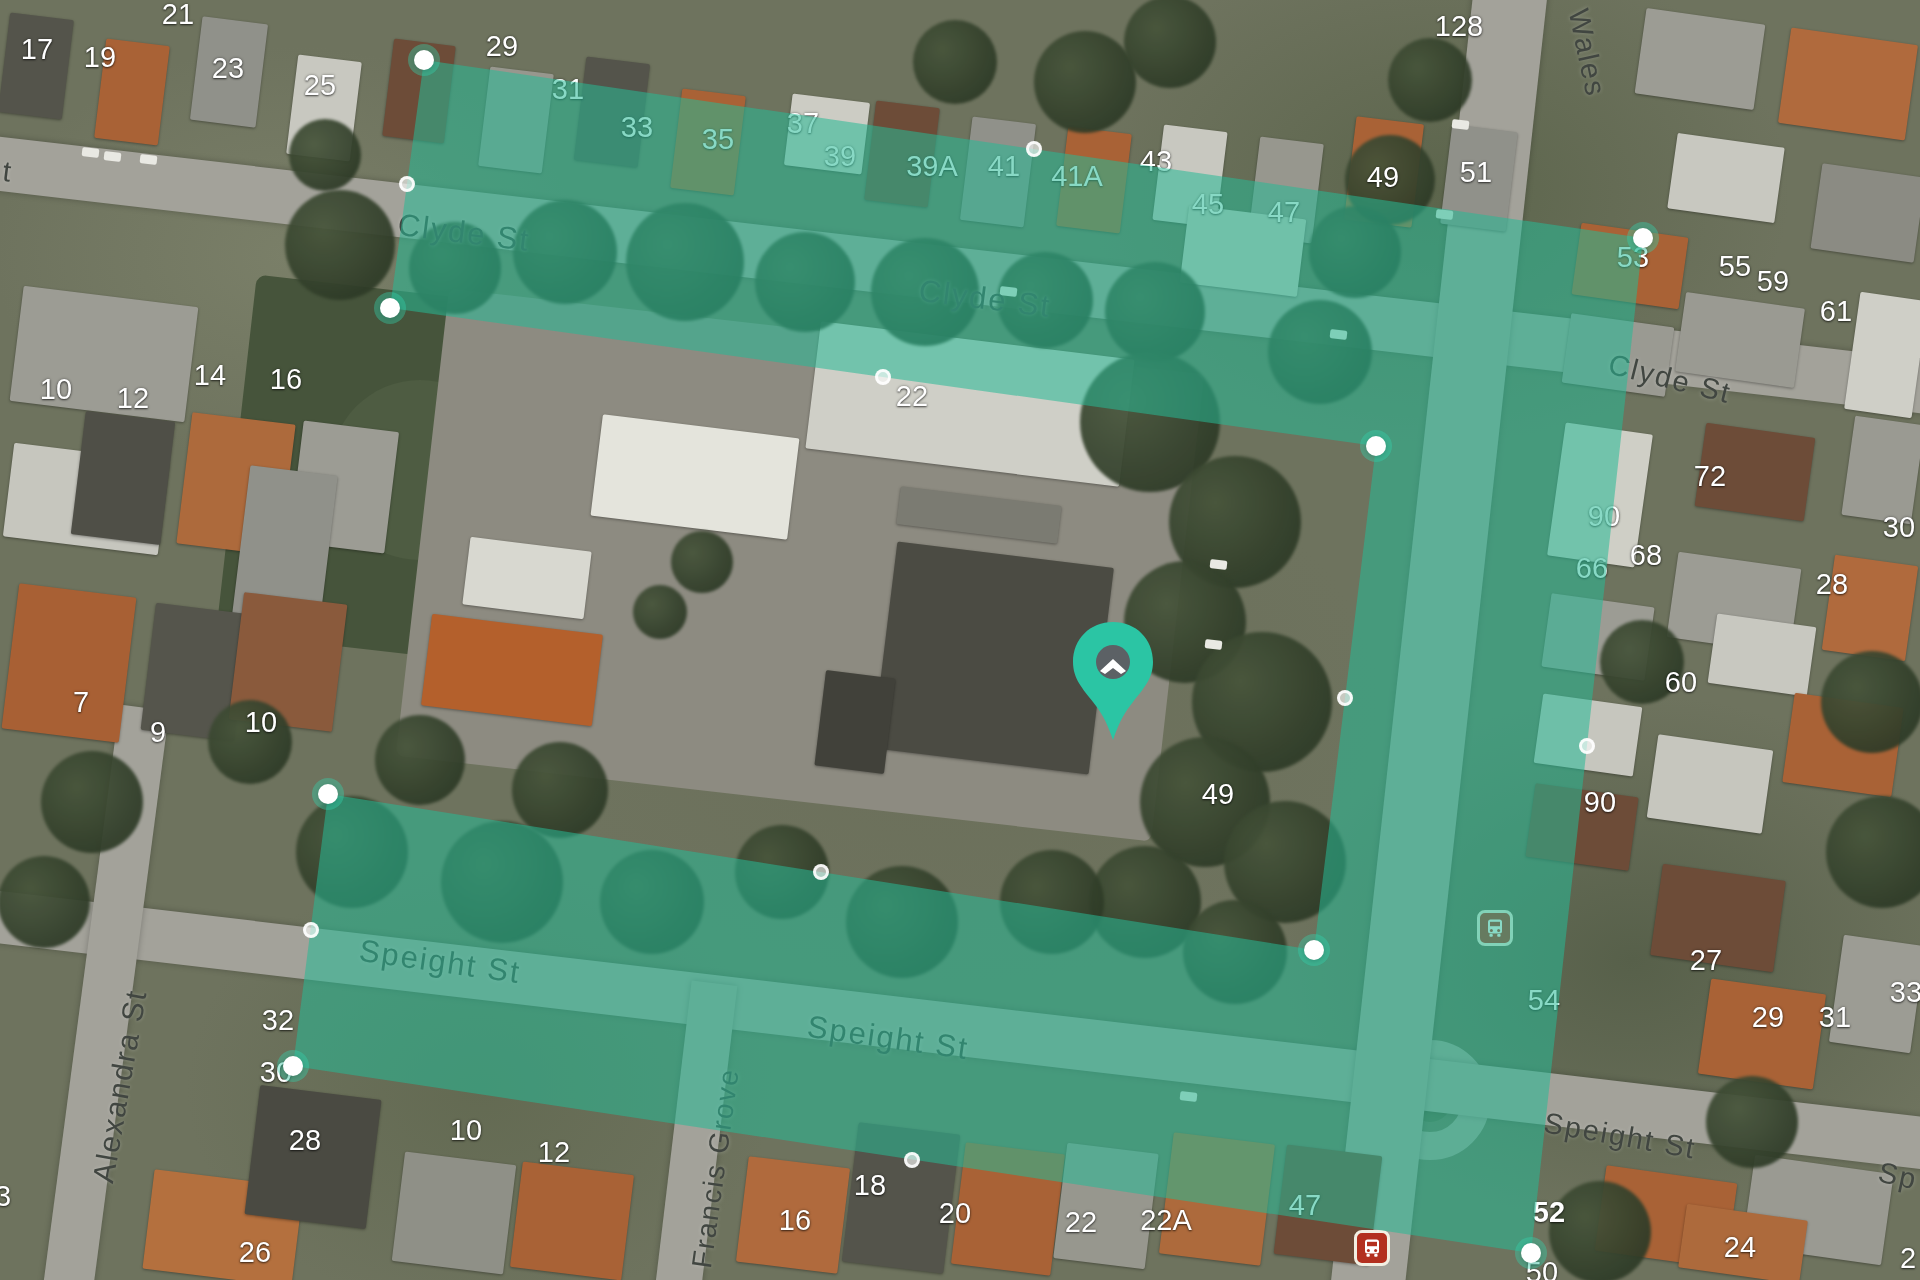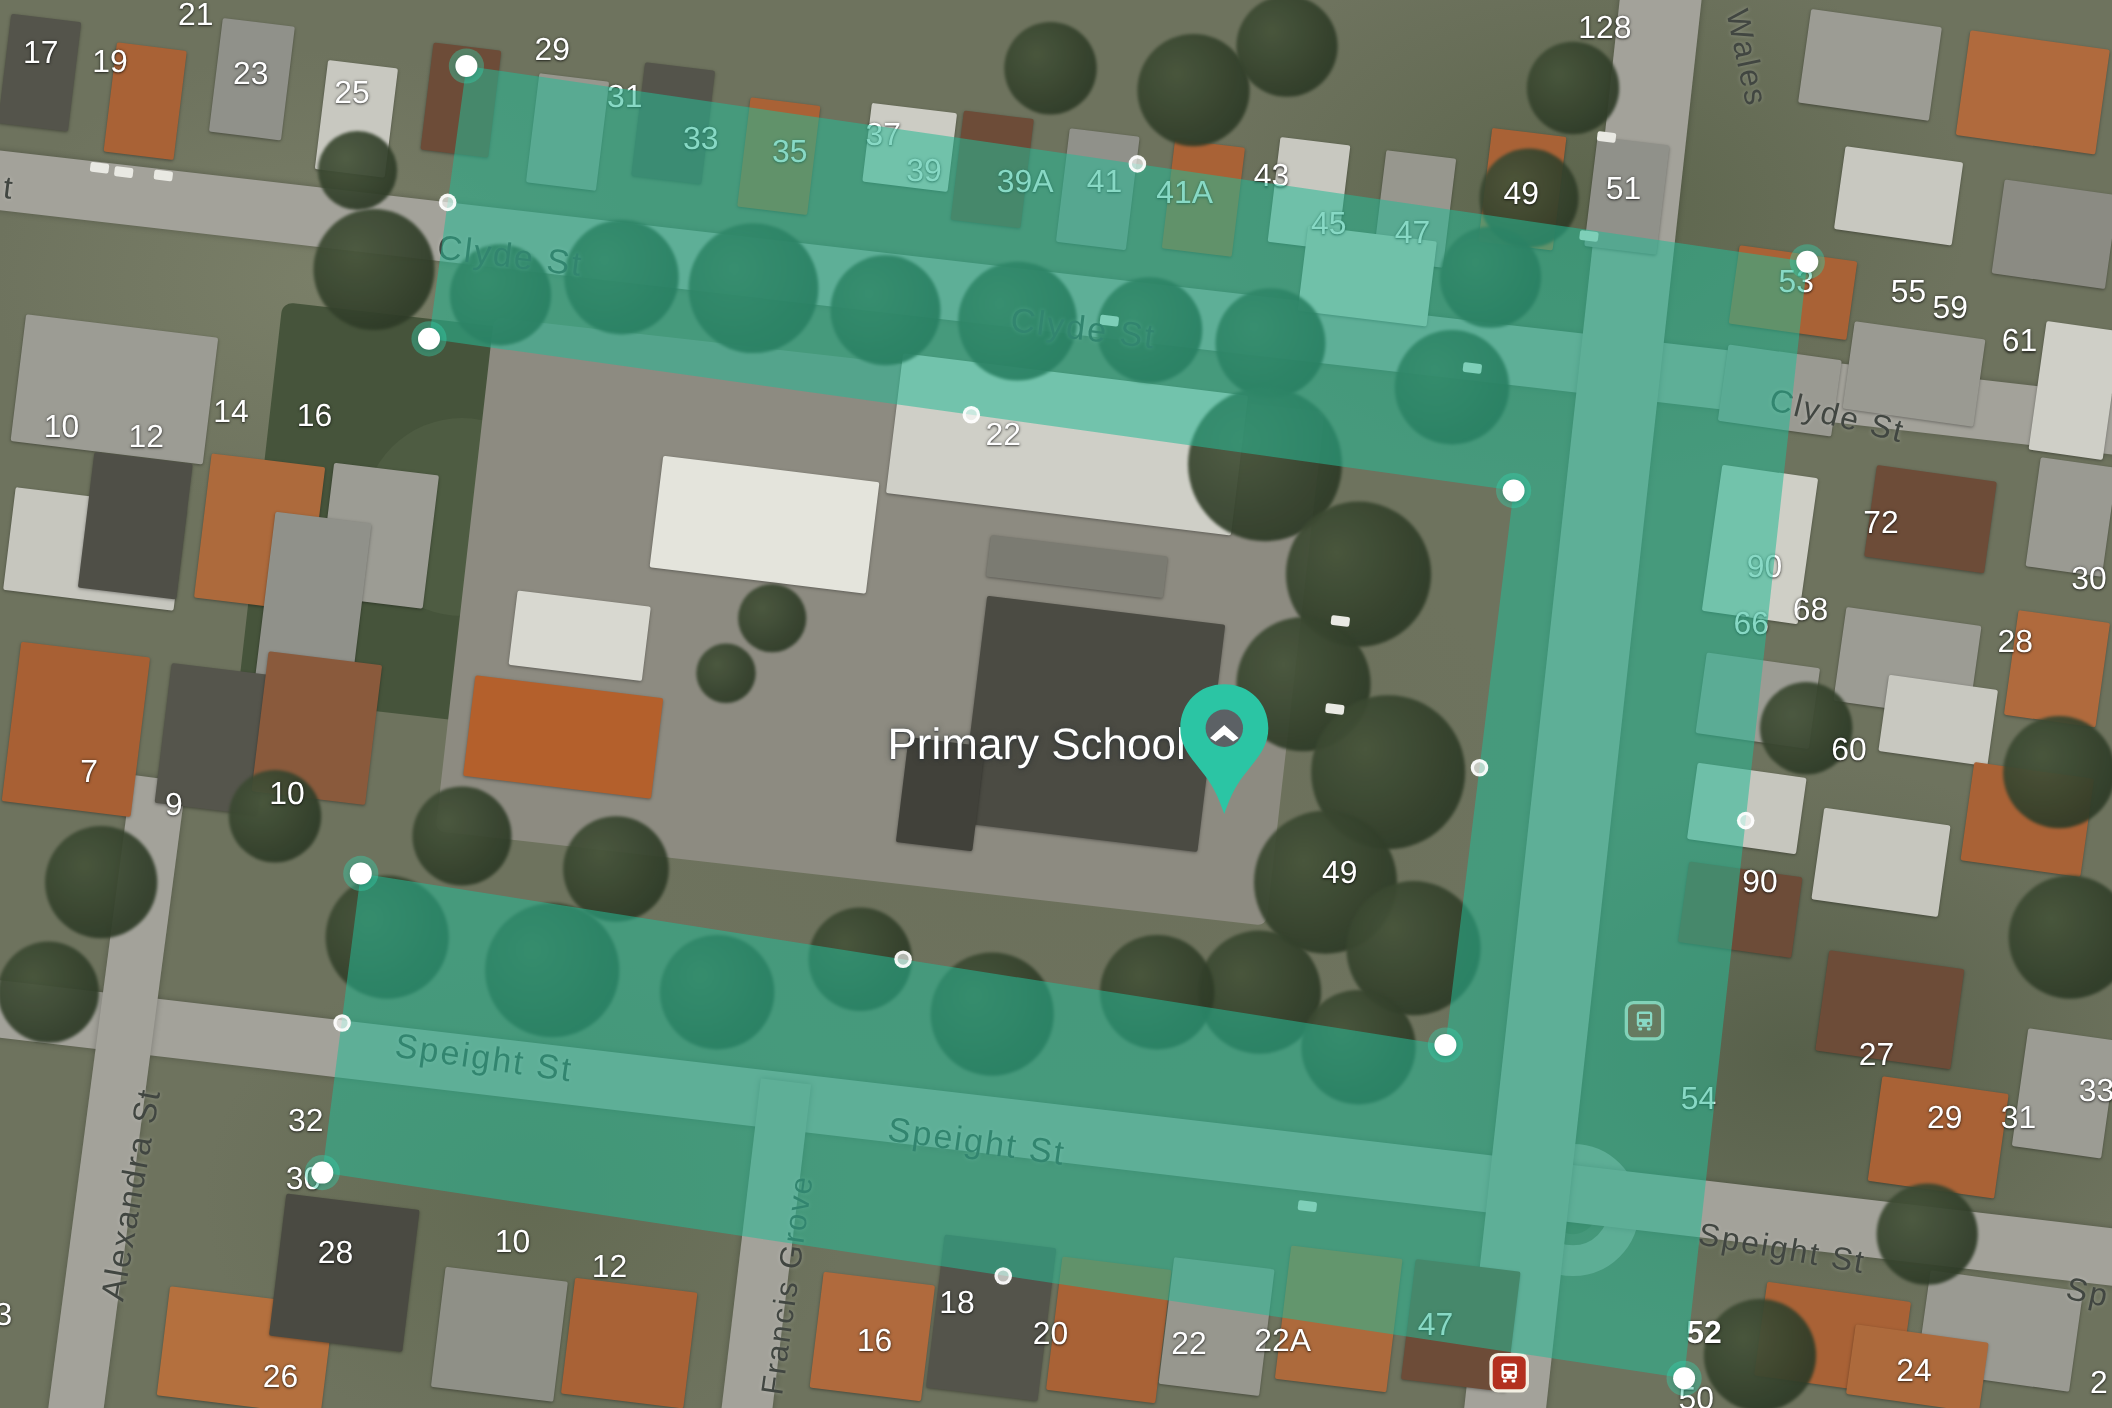--- a/index.html
+++ b/index.html
@@ -290,21 +290,20 @@
       <div class="vertex" style="left: 1633px; top: 228px; pointer-events: auto;"></div>
       <div class="vertex" style="left: 1521px; top: 1243px; pointer-events: auto;"></div>
       <div class="vertex" style="left: 283px; top: 1056px; pointer-events: auto;"></div>
       <div class="vertex" style="left: 318px; top: 784px; pointer-events: auto;"></div>
       <div class="vertex" style="left: 1304px; top: 940px; pointer-events: auto;"></div>
       <div class="vertex" style="left: 1366px; top: 436px; pointer-events: auto;"></div>
       <div class="vertex" style="left: 380px; top: 298px; pointer-events: auto;"></div>
     </div>
 
   <div id="school-label">
-    <div>Primary School</div>
   </div>
   <div id="place-pin">
     <svg width="84" height="122" viewBox="0 0 84 122">
       <path d="M42,2 C19,2 2,19 2,42 c0,17 10,27 20,40 c8,10 13,18 20,38 c7,-20 12,-28 20,-38 c10,-13 20,-23 20,-40 C82,19 65,2 42,2 Z" fill="#2bc5a4"></path>
       <circle cx="42" cy="42" r="17" fill="#5c6165"></circle>
       <path d="M29,51 L42,39 L55,51 L50,54 L42,48 L34,54 Z" fill="#ffffff"></path>
     </svg>
   </div>
 </div>
 

